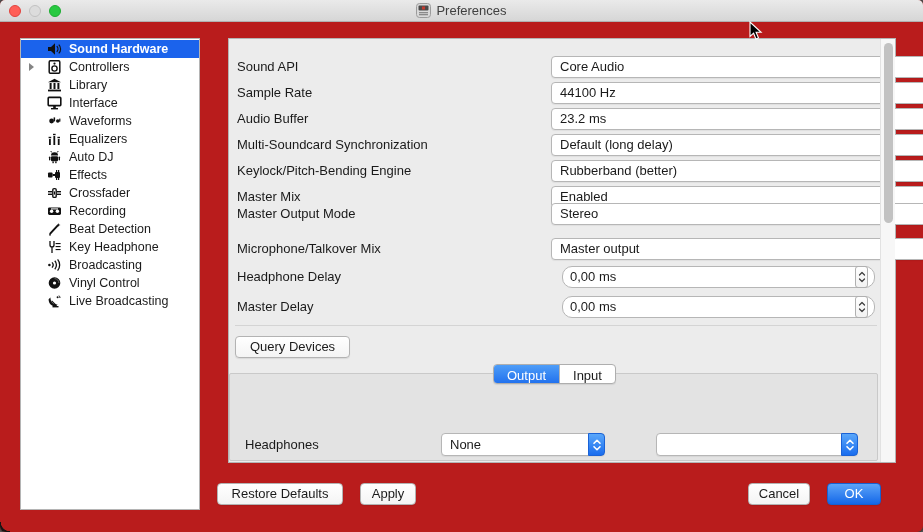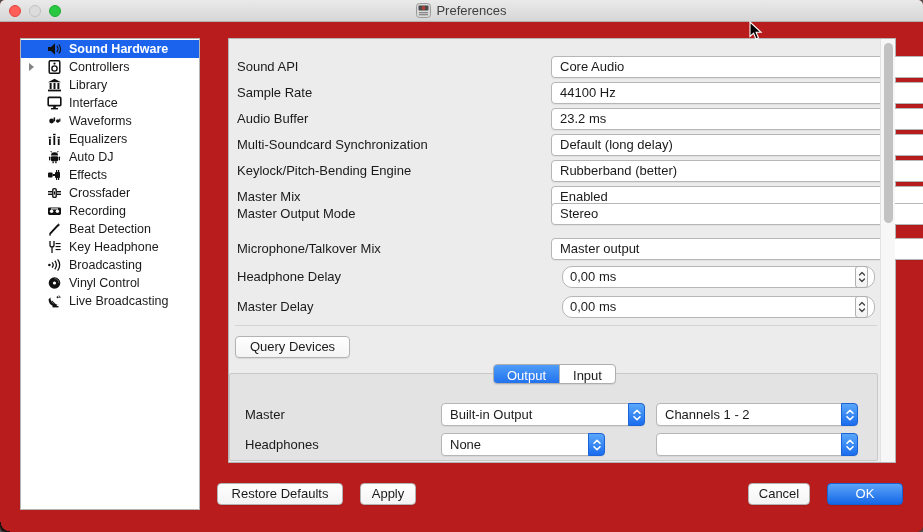--- a/index.html
+++ b/index.html
@@ -407,41 +407,20 @@
     <div class="separator"></div>
 
     <div class="btn" style="left:6px; top:297px; width:115px;">Query Devices</div>
 
     <div class="segments">
       <div class="seg active">Output</div>
       <div class="seg">Input</div>
     </div>
 
     <div class="devpanel">
-      <div class="devrow" style="top:29px">
-        <span class="lbl">Master</span>
-        <div class="devsel popup" style="left:211px; width:204px;">
-          <span class="val" style="line-height:21px">Built-in Output</span>
-          <span class="cap">
-              <svg width="10" height="14" viewBox="0 0 10 14">
-                <path d="M2 5.3L5 2.3l3 3" stroke="#fff" stroke-width="1.6" fill="none" stroke-linecap="round" stroke-linejoin="round"></path>
-                <path d="M2 8.7l3 3 3-3" stroke="#fff" stroke-width="1.6" fill="none" stroke-linecap="round" stroke-linejoin="round"></path>
-              </svg>
-            </span>
-        </div>
-        <div class="devsel popup" style="left:426px; width:202px;">
-          <span class="val" style="line-height:21px">Channels 1 - 2</span>
-          <span class="cap">
-              <svg width="10" height="14" viewBox="0 0 10 14">
-                <path d="M2 5.3L5 2.3l3 3" stroke="#fff" stroke-width="1.6" fill="none" stroke-linecap="round" stroke-linejoin="round"></path>
-                <path d="M2 8.7l3 3 3-3" stroke="#fff" stroke-width="1.6" fill="none" stroke-linecap="round" stroke-linejoin="round"></path>
-              </svg>
-            </span>
-        </div>
-      </div>
       <div class="devrow" style="top:59px">
         <span class="lbl">Headphones</span>
         <div class="devsel popup" style="left:211px; width:164px;">
           <span class="val" style="line-height:21px">None</span>
           <span class="cap">
               <svg width="10" height="14" viewBox="0 0 10 14">
                 <path d="M2 5.3L5 2.3l3 3" stroke="#fff" stroke-width="1.6" fill="none" stroke-linecap="round" stroke-linejoin="round"></path>
                 <path d="M2 8.7l3 3 3-3" stroke="#fff" stroke-width="1.6" fill="none" stroke-linecap="round" stroke-linejoin="round"></path>
               </svg>
             </span>
@@ -459,21 +438,21 @@
     </div>
 
     <div class="scrollbar">
       <div class="thumb"></div>
     </div>
   </div>
 
   <div class="btn" style="left:217px; top:483px; width:126px;">Restore Defaults</div>
   <div class="btn" style="left:360px; top:483px; width:56px;">Apply</div>
   <div class="btn" style="left:748px; top:483px; width:62px;">Cancel</div>
-  <div class="btn blue" style="left:827px; top:483px; width:76px;">OK</div>
+  <div class="btn blue" style="left:827px; top:483px; width:54px;">OK</div>
 
   <div class="corner-bl"></div>
 
   <div class="cursor">
     <svg width="14" height="20" viewBox="0 0 14 20">
       <path d="M1 1v14.5l3.6-3.3 2.3 5.8 2.6-1-2.4-5.7h5z" fill="#000" stroke="#fff" stroke-width="1.1"></path>
     </svg>
   </div>
 
 </div>

